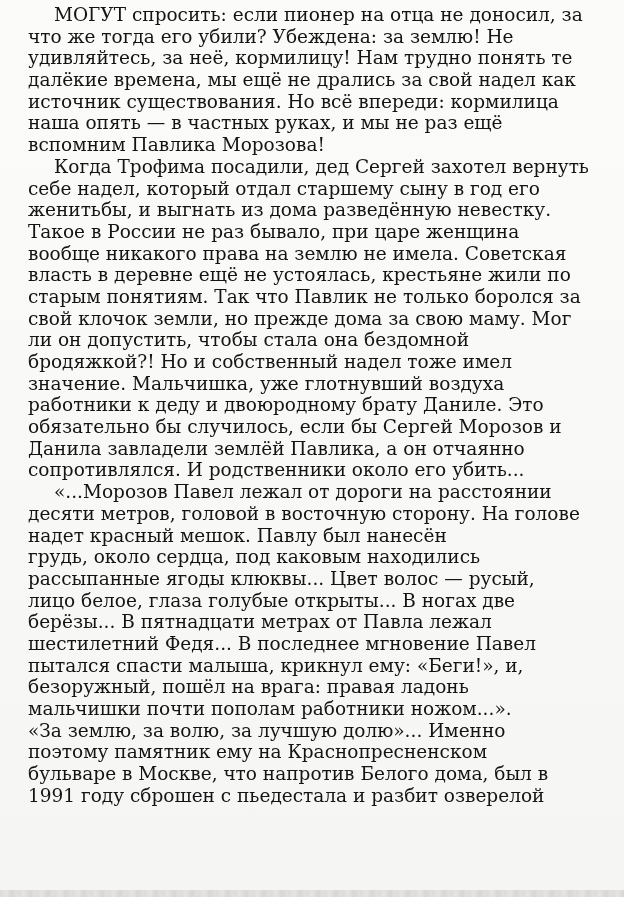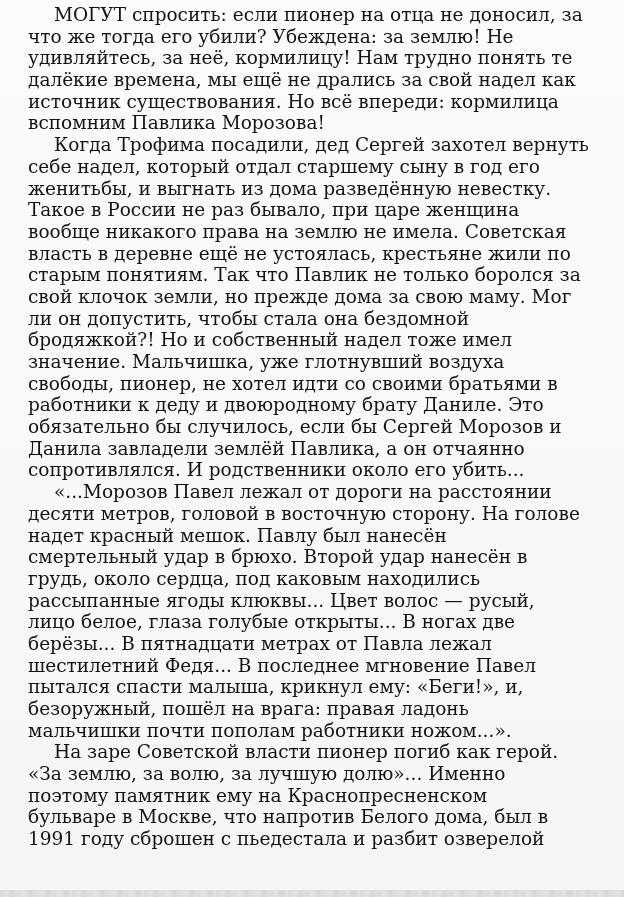--- a/index.html
+++ b/index.html
@@ -59,56 +59,54 @@
 <body>
 
 <div class="page">
   <div class="text-column">
       <p class="para">
         <span class="line first">МОГУТ спросить: если пионер на отца не доносил, за</span>
         <span class="line">что же тогда его убили? Убеждена: за землю! Не</span>
         <span class="line">удивляйтесь, за неё, кормилицу! Нам трудно понять те</span>
         <span class="line">далёкие времена, мы ещё не дрались за свой надел как</span>
         <span class="line">источник существования. Но всё впереди: кормилица</span>
+        <span class="line">наша опять — в частных руках, и мы не раз ещё</span>
         <span class="line">вспомним Павлика Морозова!</span>
       </p>
       <p class="para">
         <span class="line first">Когда Трофима посадили, дед Сергей захотел вернуть</span>
         <span class="line">себе надел, который отдал старшему сыну в год его</span>
         <span class="line">женитьбы, и выгнать из дома разведённую невестку.</span>
         <span class="line">Такое в России не раз бывало, при царе женщина</span>
         <span class="line">вообще никакого права на землю не имела. Советская</span>
         <span class="line">власть в деревне ещё не устоялась, крестьяне жили по</span>
         <span class="line">старым понятиям. Так что Павлик не только боролся за</span>
         <span class="line">свой клочок земли, но прежде дома за свою маму. Мог</span>
         <span class="line">ли он допустить, чтобы стала она бездомной</span>
         <span class="line">бродяжкой?! Но и собственный надел тоже имел</span>
         <span class="line">значение. Мальчишка, уже глотнувший воздуха</span>
-        <span class="line">свободы, пионер, не хотел идти со своими братьями в</span>
         <span class="line">работники к деду и двоюродному брату Даниле. Это</span>
         <span class="line">обязательно бы случилось, если бы Сергей Морозов и</span>
         <span class="line">Данила завладели землёй Павлика, а он отчаянно</span>
         <span class="line">сопротивлялся. И родственники около его убить...</span>
       </p>
       <p class="para">
         <span class="line first">«...Морозов Павел лежал от дороги на расстоянии</span>
         <span class="line">десяти метров, головой в восточную сторону. На голове</span>
         <span class="line">надет красный мешок. Павлу был нанесён</span>
-        <span class="line">смертельный удар в брюхо. Второй удар нанесён в</span>
         <span class="line">грудь, около сердца, под каковым находились</span>
         <span class="line">рассыпанные ягоды клюквы... Цвет волос — русый,</span>
         <span class="line">лицо белое, глаза голубые открыты... В ногах две</span>
         <span class="line">берёзы... В пятнадцати метрах от Павла лежал</span>
         <span class="line">шестилетний Федя... В последнее мгновение Павел</span>
         <span class="line">пытался спасти малыша, крикнул ему: «Беги!», и,</span>
         <span class="line">безоружный, пошёл на врага: правая ладонь</span>
         <span class="line">мальчишки почти пополам работники ножом...».</span>
       </p>
       <p class="para">
-        <span class="line first">На заре Советской власти пионер погиб как герой.</span>
         <span class="line">«За землю, за волю, за лучшую долю»... Именно</span>
         <span class="line">поэтому памятник ему на Краснопресненском</span>
         <span class="line">бульваре в Москве, что напротив Белого дома, был в</span>
         <span class="line">1991 году сброшен с пьедестала и разбит озверелой</span>
       </p>
     </div>
   <div class="bottom-strip"></div>
 </div>
 
 </body></html>

